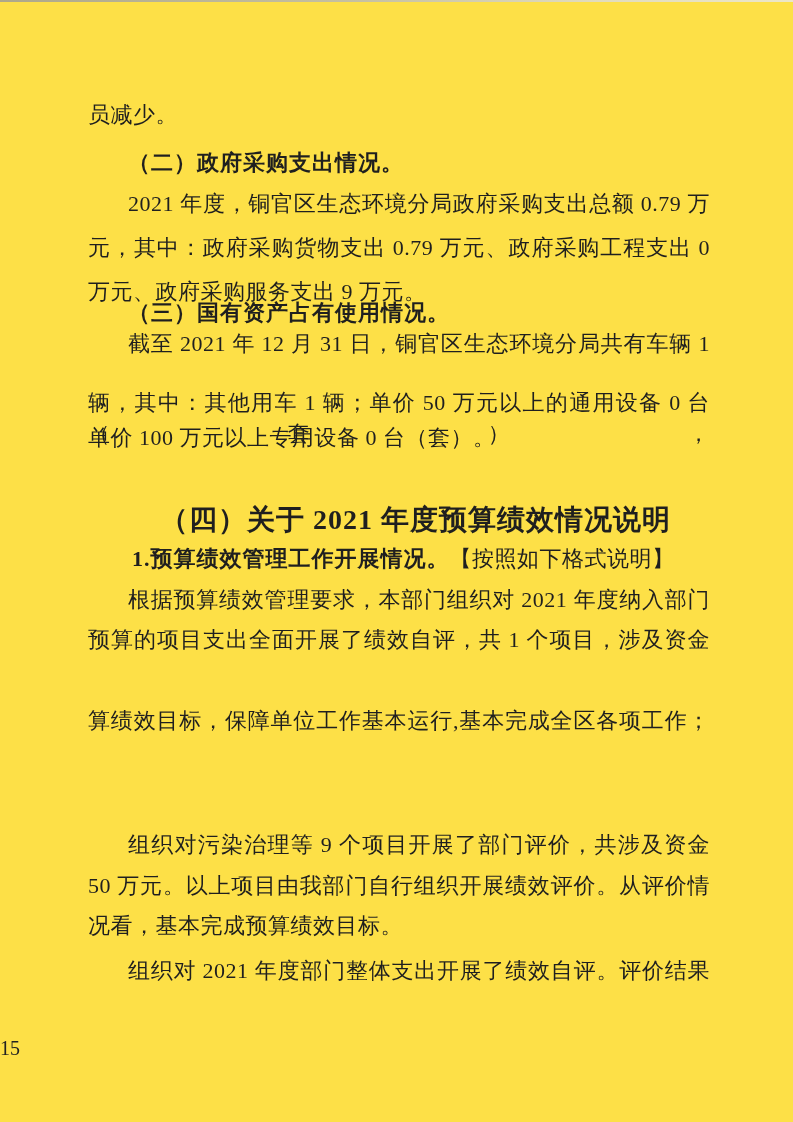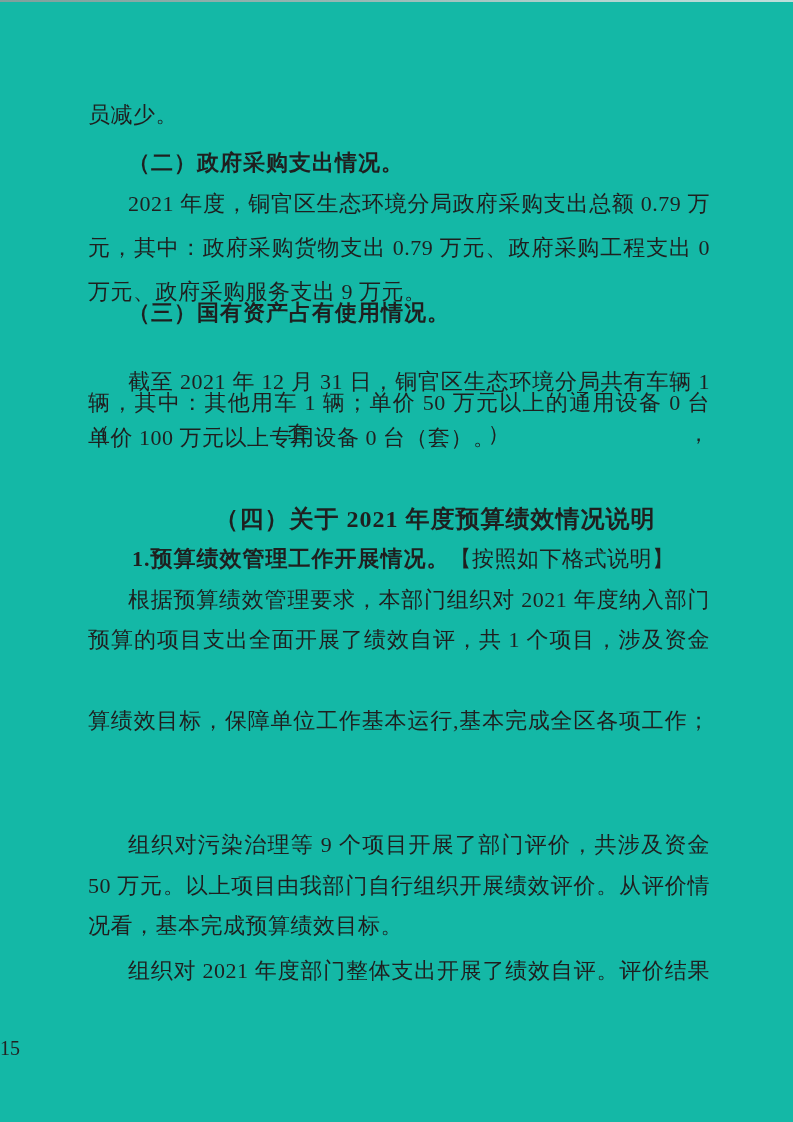--- a/index.html
+++ b/index.html
@@ -4,21 +4,21 @@
 <style>
   html, body {
     margin: 0;
     padding: 0;
     background: #ffffff;
   }
   .page {
     position: relative;
     width: 793px;
     height: 1122px;
-    background: #14b8a6;
+    background: #fde047;
     overflow: hidden;
     font-family: "Liberation Serif", "DejaVu Serif", serif;
     color: #1f1f1f;
   }
   .scan-top-edge {
     position: absolute;
     top: 0; left: 0;
     width: 100%;
     height: 2px;
     background: linear-gradient(to right, #9a9a9a 0%, #b8b8b8 45%, #dadada 75%, #e8e8e8 100%);
@@ -40,23 +40,22 @@
   }
   .indent { text-indent: 40px; }
   .heading {
     text-indent: 40px;
     font-weight: bold;
     letter-spacing: 1px;
   }
   .h4 {
     text-indent: 72px;
     font-weight: bold;
-    font-size: 24px;
+    font-size: 28px;
     letter-spacing: 1px;
-    text-align: center;
   }
   .sub {
     text-indent: 44px;
     font-weight: bold;
     letter-spacing: 1px;
   }
   .sub .note {
     font-weight: normal;
     letter-spacing: 0.5px;
   }
@@ -80,21 +79,21 @@
   <div class="line" style="top:99px">员减少。</div>
 
   <div class="line heading" style="top:147px">（二）政府采购支出情况。</div>
 
   <div class="line indent full" style="top:188px">2021 年度，铜官区生态环境分局政府采购支出总额 0.79 万</div>
   <div class="line full" style="top:232px">元，其中：政府采购货物支出 0.79 万元、政府采购工程支出 0</div>
   <div class="line" style="top:276px">万元、政府采购服务支出 9 万元。</div>
 
   <div class="line heading" style="top:297px">（三）国有资产占有使用情况。</div>
 
-  <div class="line indent full" style="top:366px">截至 2021 年 12 月 31 日，铜官区生态环境分局共有车辆 1</div>
+  <div class="line indent full" style="top:328px">截至 2021 年 12 月 31 日，铜官区生态环境分局共有车辆 1</div>
   <div class="line full" style="top:387px">辆，其中：其他用车 1 辆；单价 50 万元以上的通用设备 0 台（套），</div>
   <div class="line" style="top:422px">单价 100 万元以上专用设备 0 台（套）。</div>
 
   <div class="line h4" style="top:504px">（四）关于 2021 年度预算绩效情况说明</div>
 
   <div class="line sub" style="top:543px">
     <span>1.预算绩效管理工作开展情况。</span><span class="note">【按照如下格式说明】</span>
   </div>
 
   <div class="line indent full" style="top:584px">根据预算绩效管理要求，本部门组织对 2021 年度纳入部门</div>

